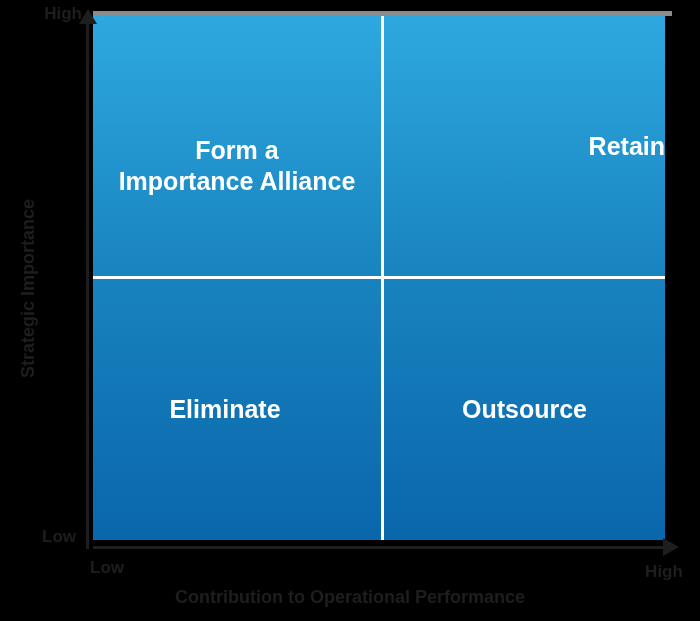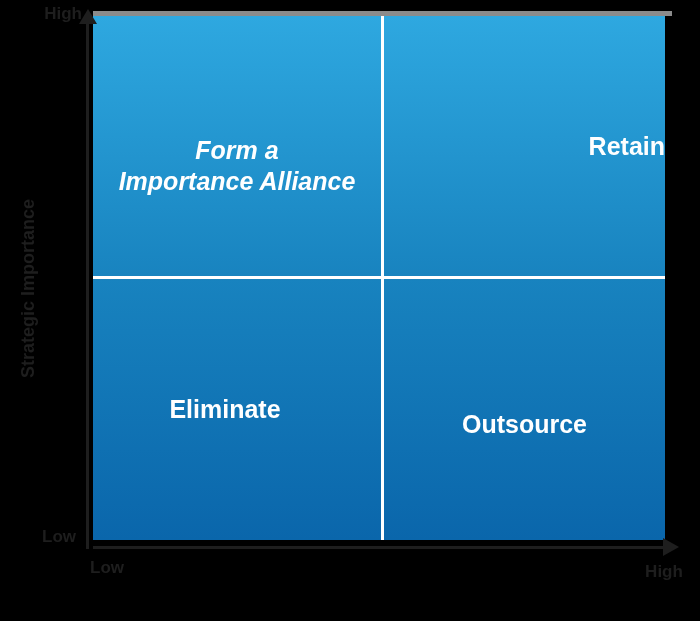--- a/index.html
+++ b/index.html
@@ -57,24 +57,24 @@
     flex-direction: column;
     align-items: center;
     justify-content: center;
     color: #FFFFFF;
     font-weight: 700;
     font-size: 25px;
     line-height: 31px;
     text-align: center;
     z-index: 3;
   }
-  .quad.tl { left: 93px;  top: 16px;  width: 288px; height: 300px; font-style: italic; }
+  .quad.tl { left: 93px;  top: 16px;  width: 288px; height: 300px; }
   .quad.tr { left: 384px; top: 16px;  width: 281px; height: 260px; align-items: flex-end; }
   .quad.bl { left: 93px;  top: 279px; width: 264px; height: 261px; }
-  .quad.br { left: 384px; top: 294px; width: 281px; height: 261px; }
+  .quad.br { left: 384px; top: 279px; width: 281px; height: 261px; }
 
   
   .y-axis-line {
     position: absolute;
     left: 86px;
     top: 20px;
     width: 3px;
     height: 529px;
     background: #1E1E1E;
     z-index: 4;
@@ -166,14 +166,15 @@
   <div class="y-axis-arrow"></div>
   <div class="x-axis-line"></div>
   <div class="x-axis-arrow"></div>
 
   <div class="axis-text lbl-y-high">High</div>
   <div class="axis-text lbl-y-low">Low</div>
   <div class="axis-text y-title">Strategic Importance</div>
 
   <div class="axis-text lbl-x-low">Low</div>
   <div class="axis-text lbl-x-high">High</div>
+  <div class="axis-text x-title">Contribution to Operational Performance</div>
 
 </div>
 
 </body></html>

